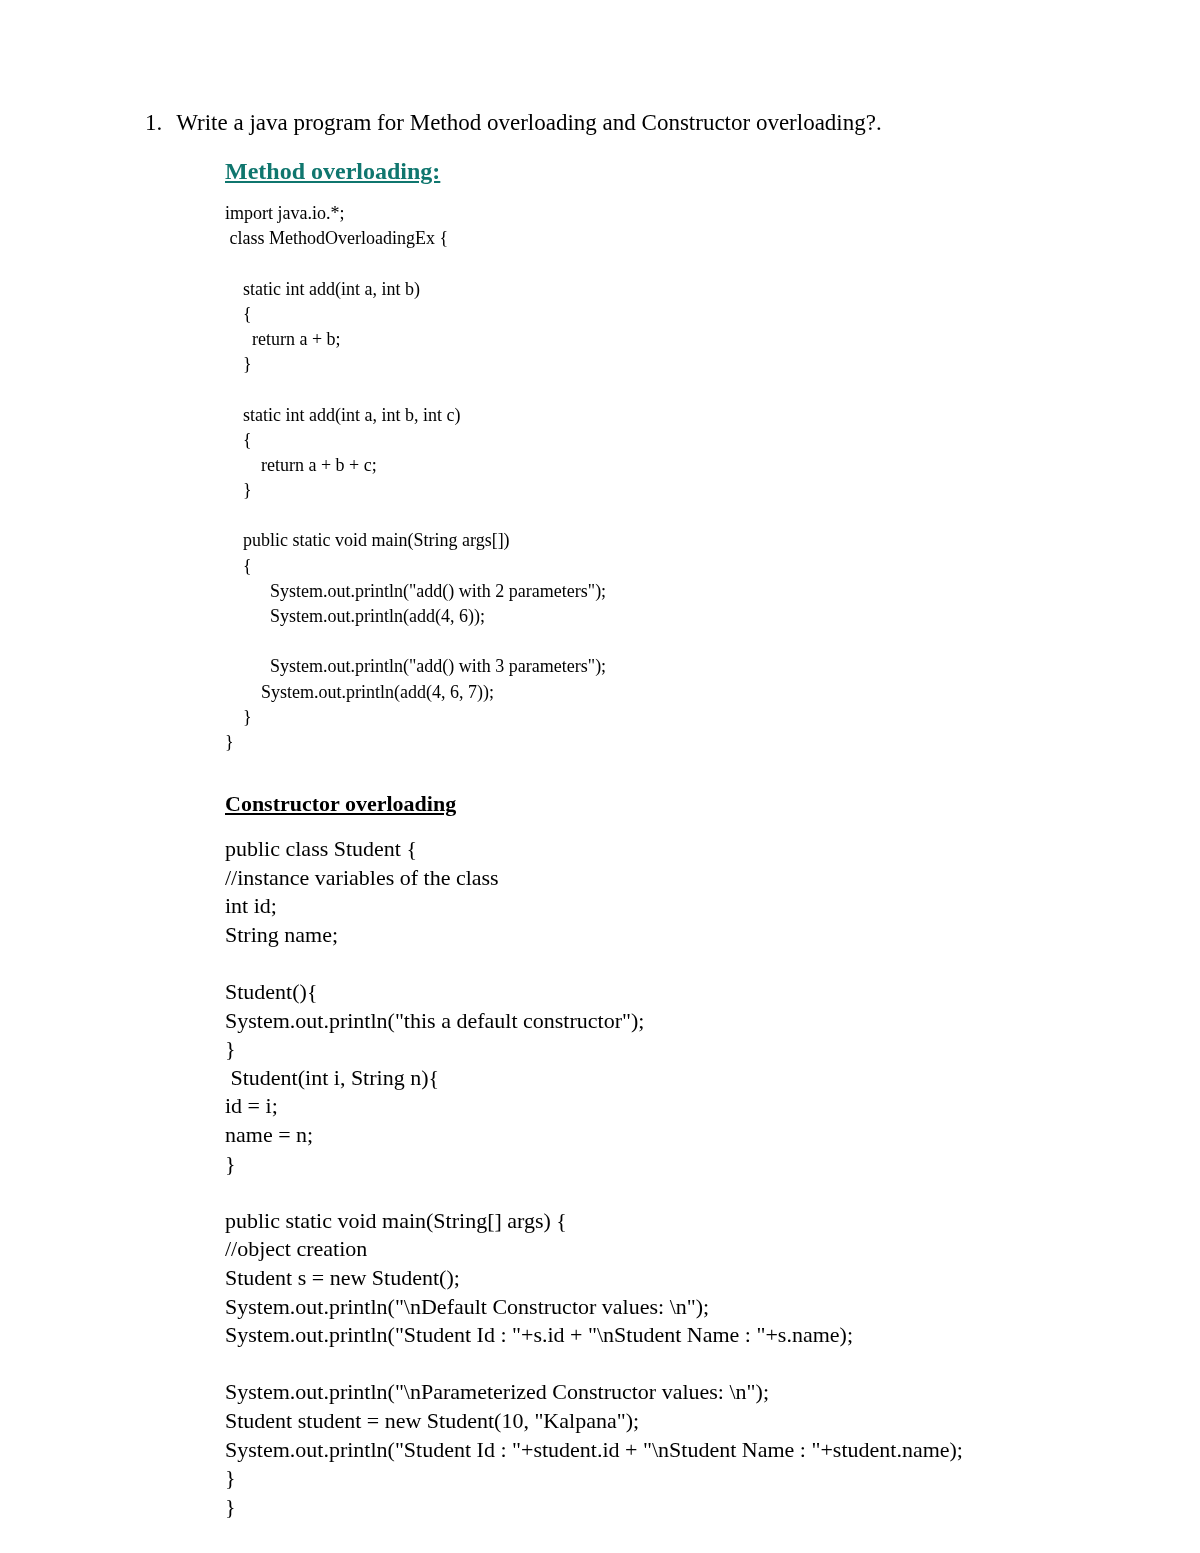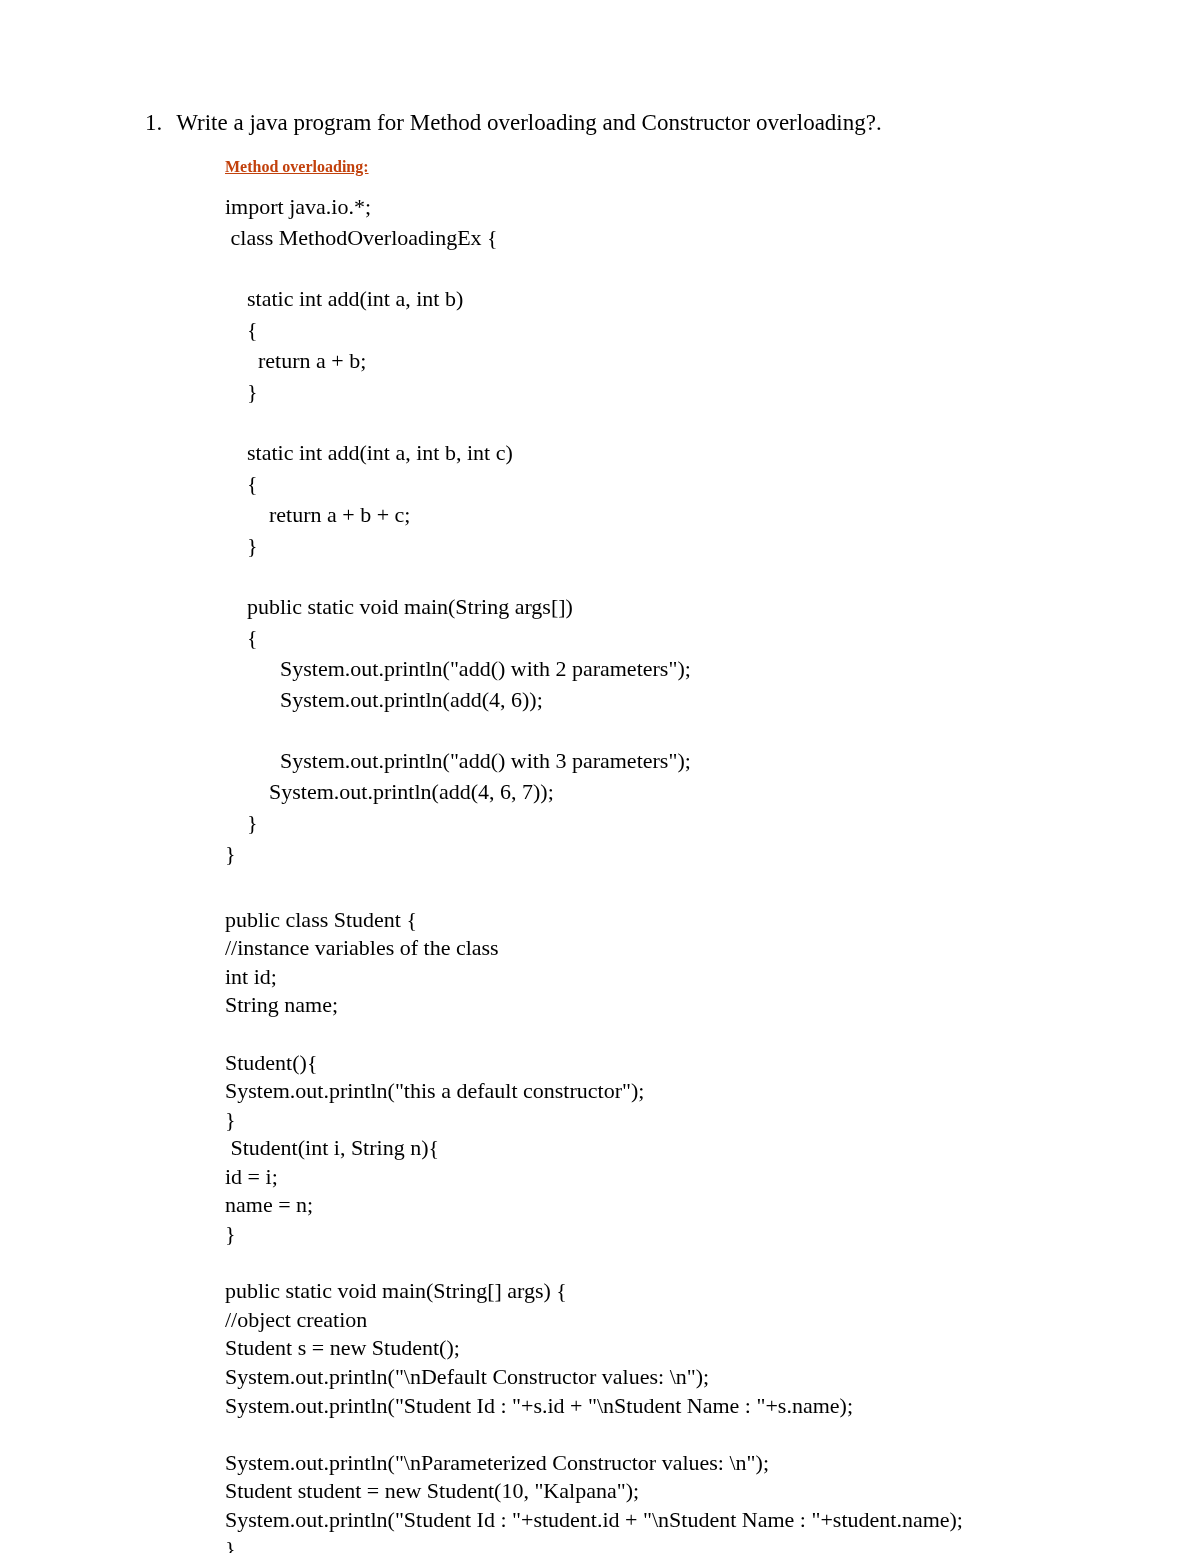--- a/index.html
+++ b/index.html
@@ -25,27 +25,27 @@
     .question-text {
       flex: 1;
       font-family: Liberation Serif, serif;
     }
     .indent-block {
       margin-left: 80px;
     }
     .section-heading {
       font-weight: bold;
       text-decoration: underline;
-      font-size: 16px;
-      color: #c2410c;
+      font-size: 24px;
+      color: #0f766e;
       margin-bottom: 16px;
     }
     .code-block1 {
       font-family: "Times New Roman", Times, serif;
-      font-size: 22px;
+      font-size: 18px;
       line-height: 1.4;
       white-space: pre;
       margin-bottom: 36px;
       color: #000000;
     }
     .section-heading2 {
       font-weight: bold;
       text-decoration: underline;
       font-size: 22px;
       color: #000000;
@@ -87,20 +87,21 @@
           System.out.println("add() with 2 parameters");
           System.out.println(add(4, 6));
 
           System.out.println("add() with 3 parameters");
         System.out.println(add(4, 6, 7));
     }
 }</div>
 </div>
 
 <div class="indent-block">
+  <div class="section-heading2">Constructor overloading</div>
   <div class="code-block2">public class Student {
 //instance variables of the class
 int id;
 String name;
 
 Student(){
 System.out.println("this a default constructor");
 }
  Student(int i, String n){
 id = i;

